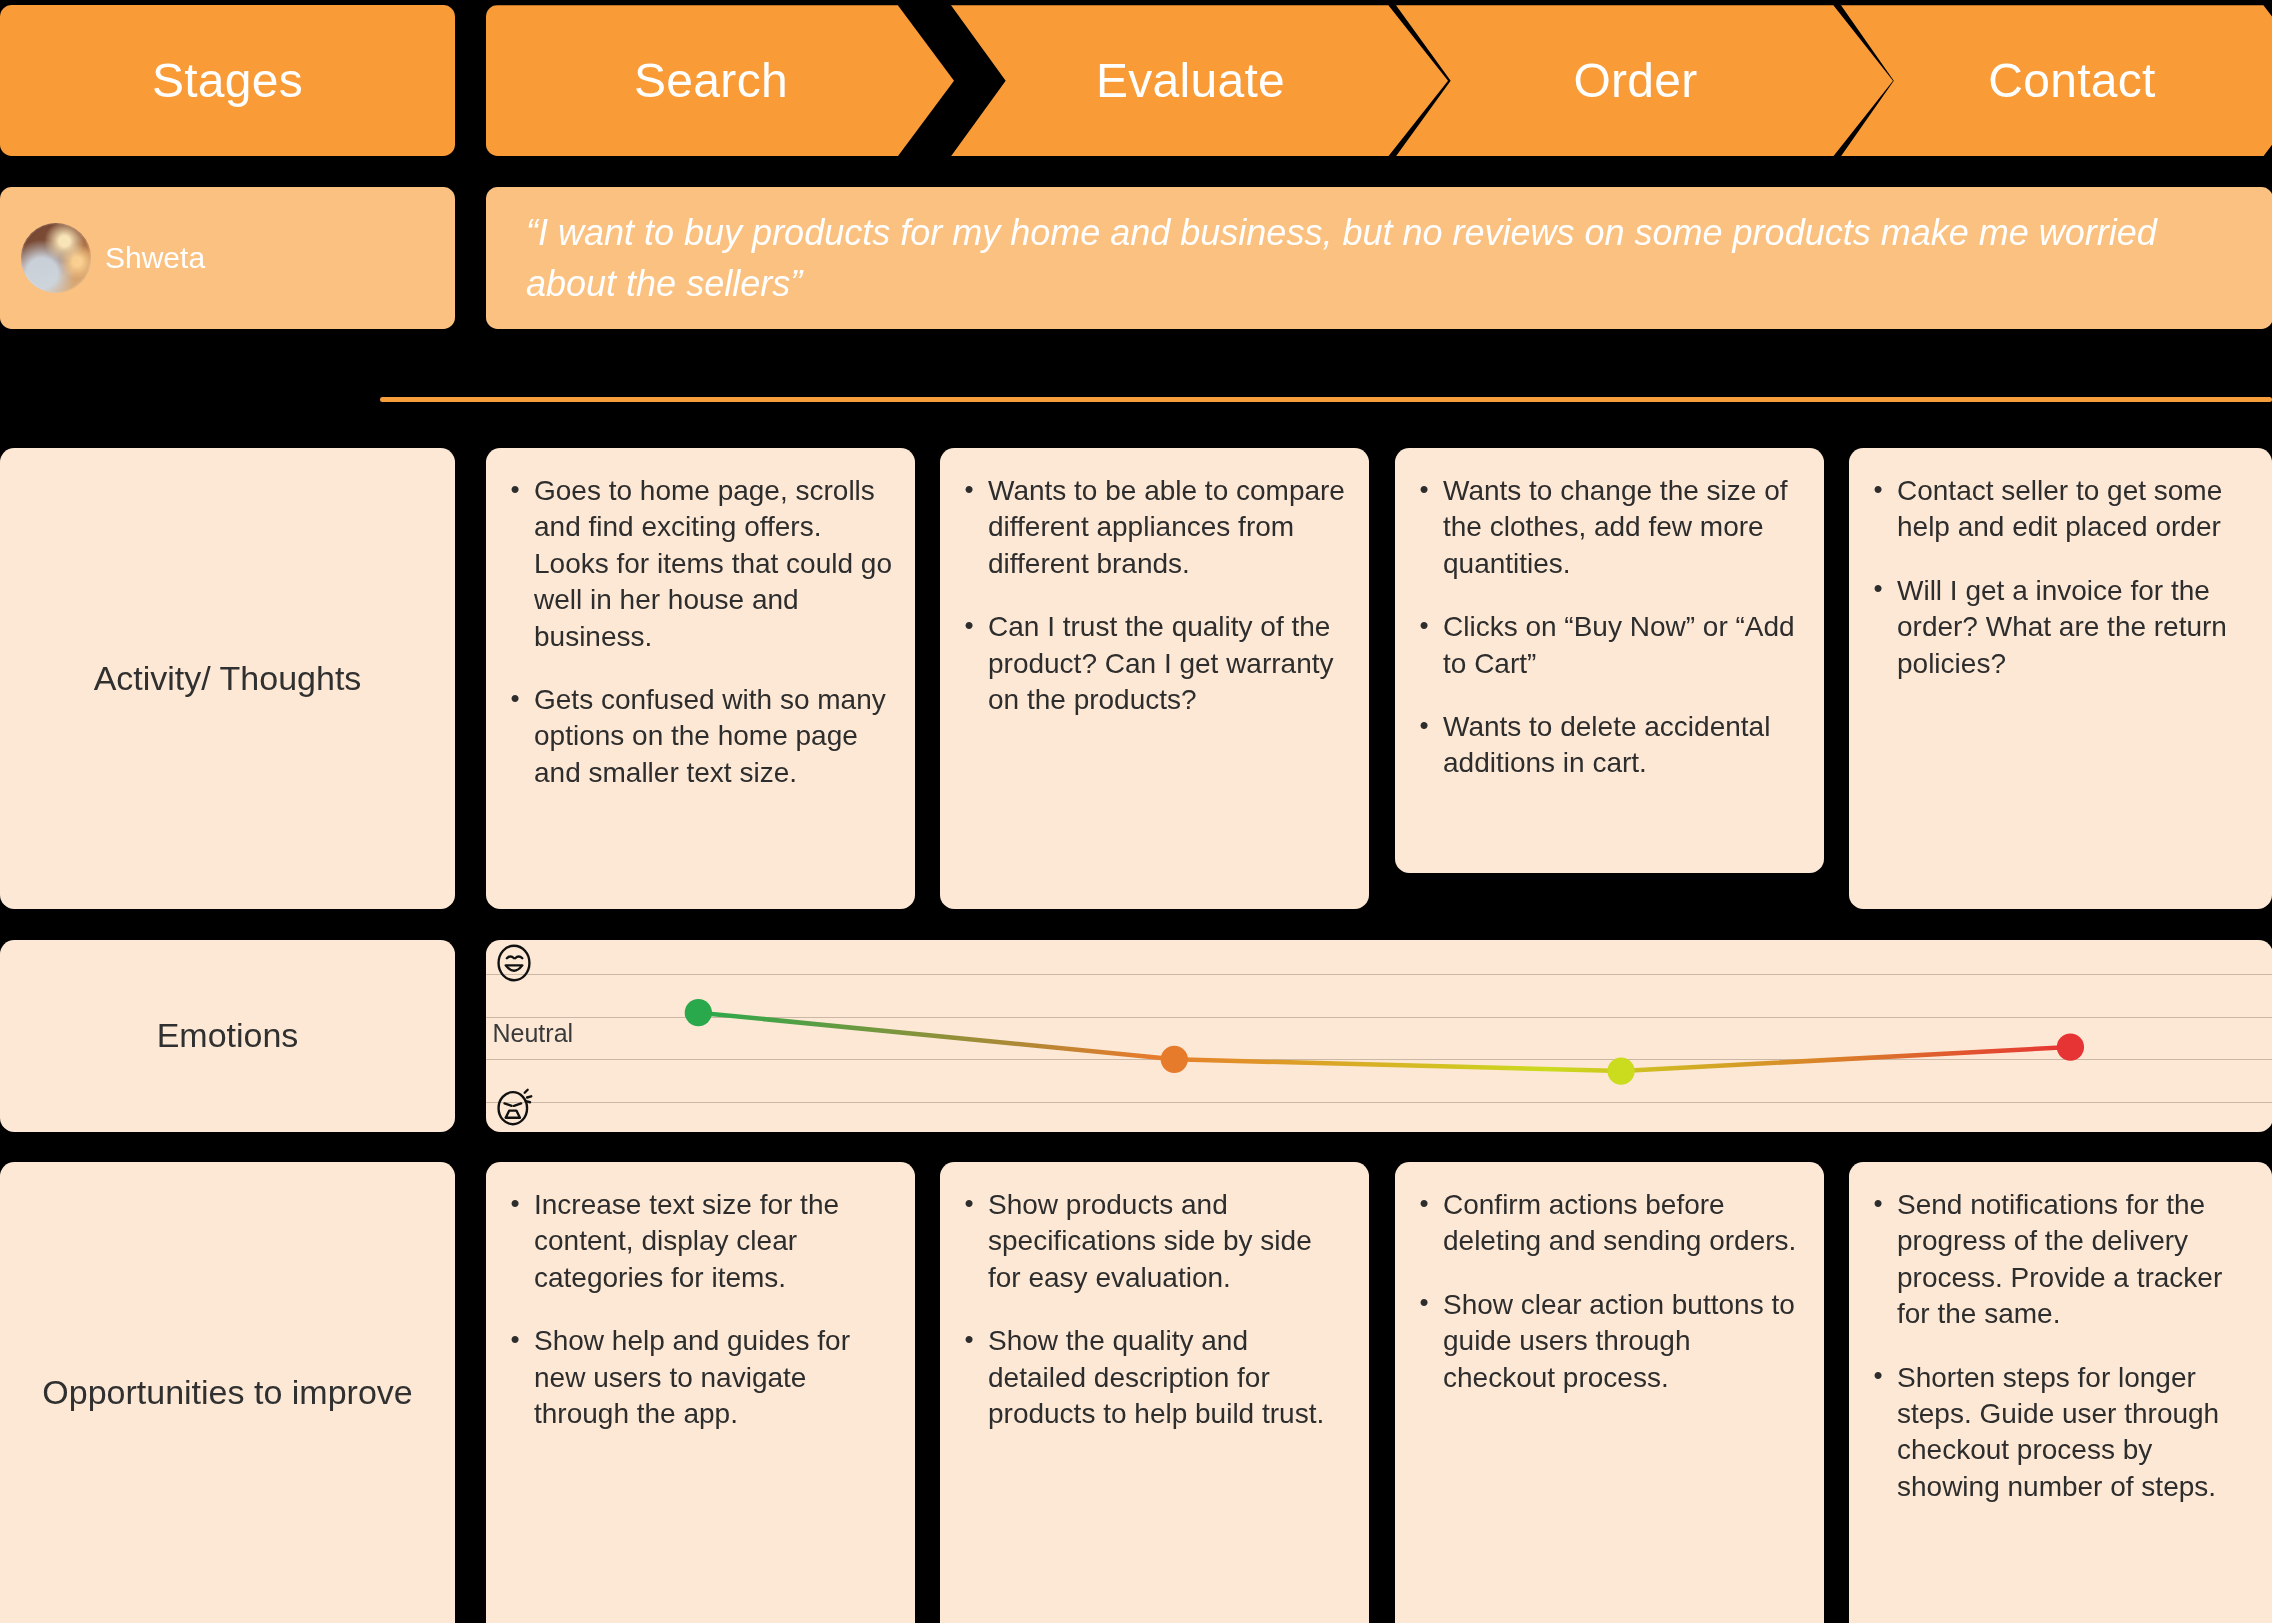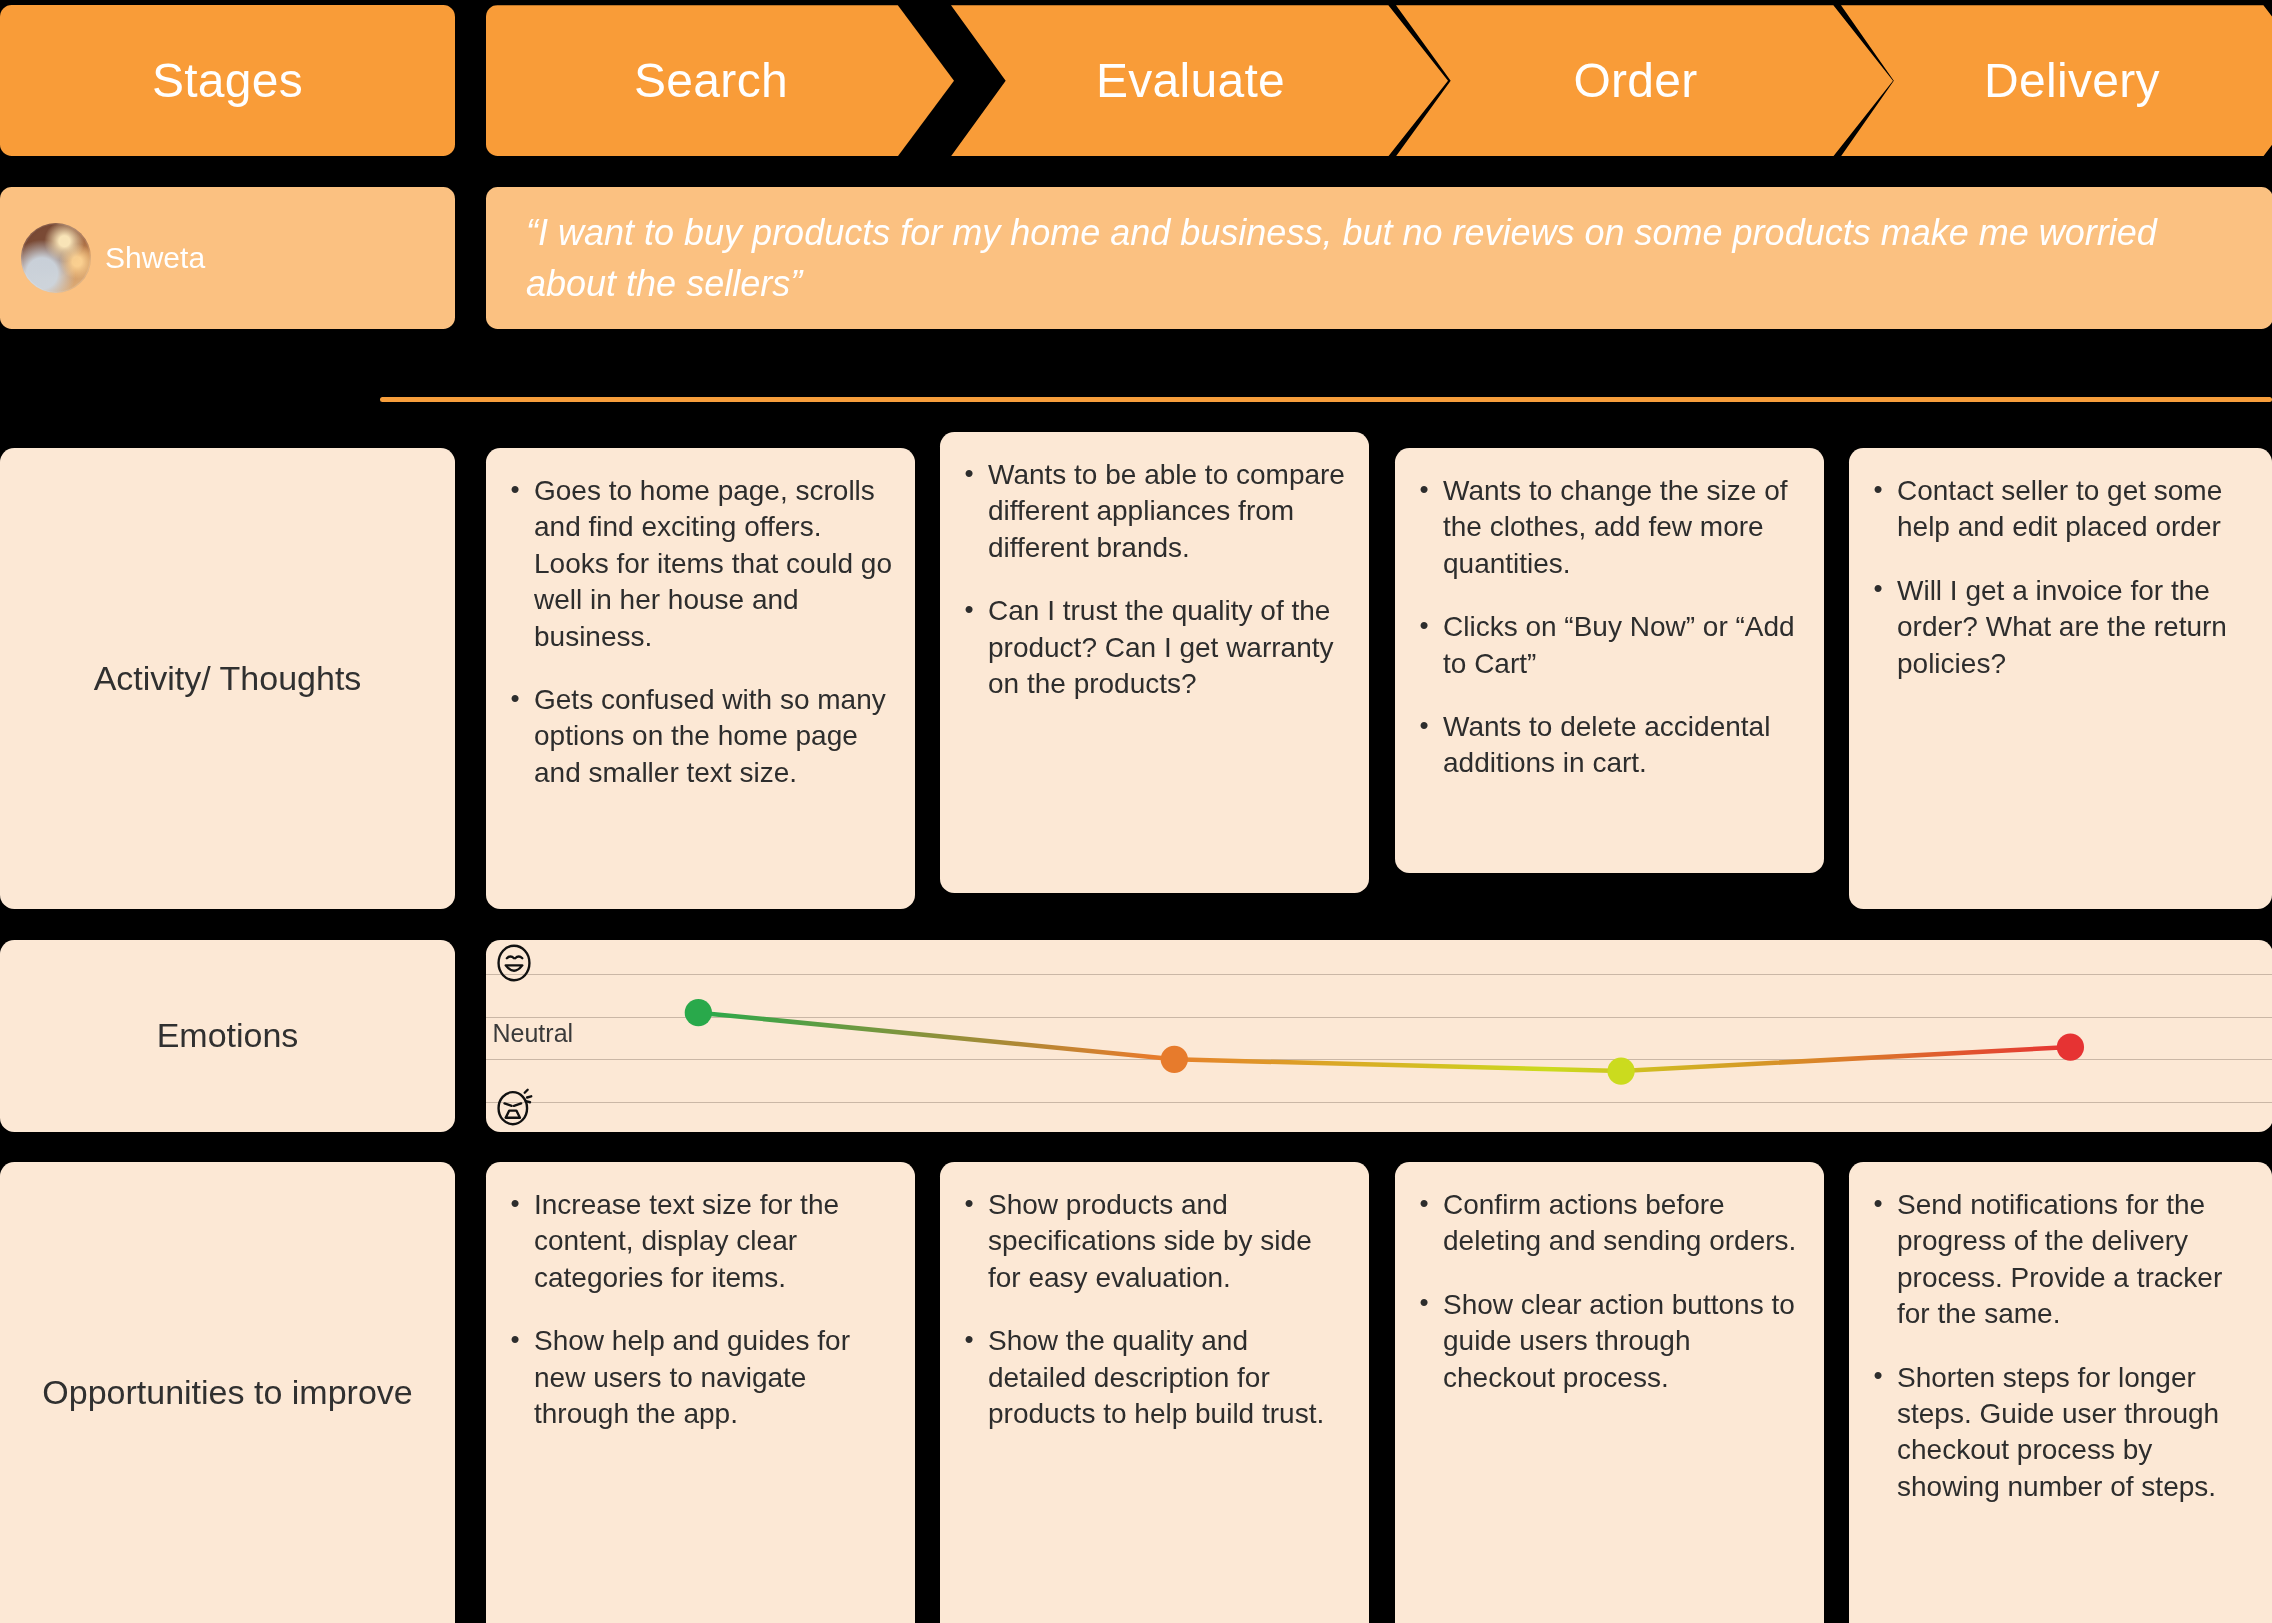--- a/index.html
+++ b/index.html
@@ -112,21 +112,21 @@
     <div class="stage-cell chev-first" style="left:486px;width:468px;">
       <span class="stage-label">Search</span>
     </div>
     <div class="stage-cell chev" style="left:951px;width:497px;">
       <span class="stage-label">Evaluate</span>
     </div>
     <div class="stage-cell chev" style="left:1396px;width:497px;">
       <span class="stage-label">Order</span>
     </div>
     <div class="stage-cell chev" style="left:1841px;width:480px;">
-      <span class="stage-label">Delivery</span>
+      <span class="stage-label">Contact</span>
     </div>
   </div>
 
   <div class="persona-row">
     <div class="persona-card">
       <div class="avatar"></div>
       <div class="persona-name">Shweta</div>
     </div>
     <div class="quote-card">
       <div class="quote-text">“I want to buy products for my home and business, but no reviews on some products make me worried about the sellers”</div>
@@ -139,21 +139,21 @@
     <span>Activity/ Thoughts</span>
   </div>
 
   <div class="card" style="left:486px;top:448px;width:429px;height:461px;">
     <ul class="bullets">
       <li>Goes to home page, scrolls and find exciting offers. Looks for items that could go well in her house and business.</li>
       <li>Gets confused with so many options on the home page and smaller text size.</li>
     </ul>
   </div>
 
-  <div class="card" style="left:940px;top:432px;width:429px;height:461px;">
+  <div class="card" style="left:940px;top:448px;width:429px;height:461px;">
     <ul class="bullets">
       <li>Wants to be able to compare different appliances from different brands.</li>
       <li>Can I trust the quality of the product? Can I get warranty on the products?</li>
     </ul>
   </div>
 
   <div class="card" style="left:1395px;top:448px;width:429px;height:425px;">
     <ul class="bullets">
       <li>Wants to change the size of the clothes, add few more quantities.</li>
       <li>Clicks on “Buy Now” or “Add to Cart”</li>

